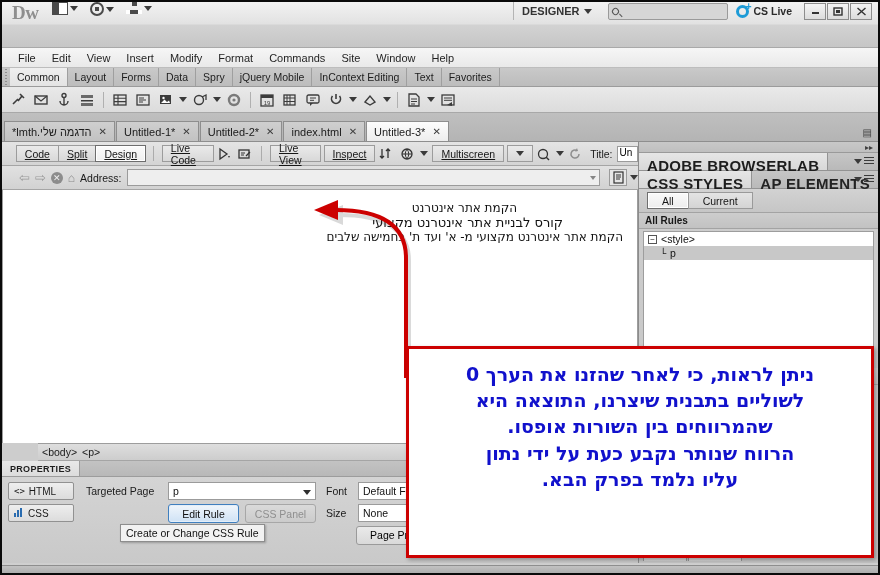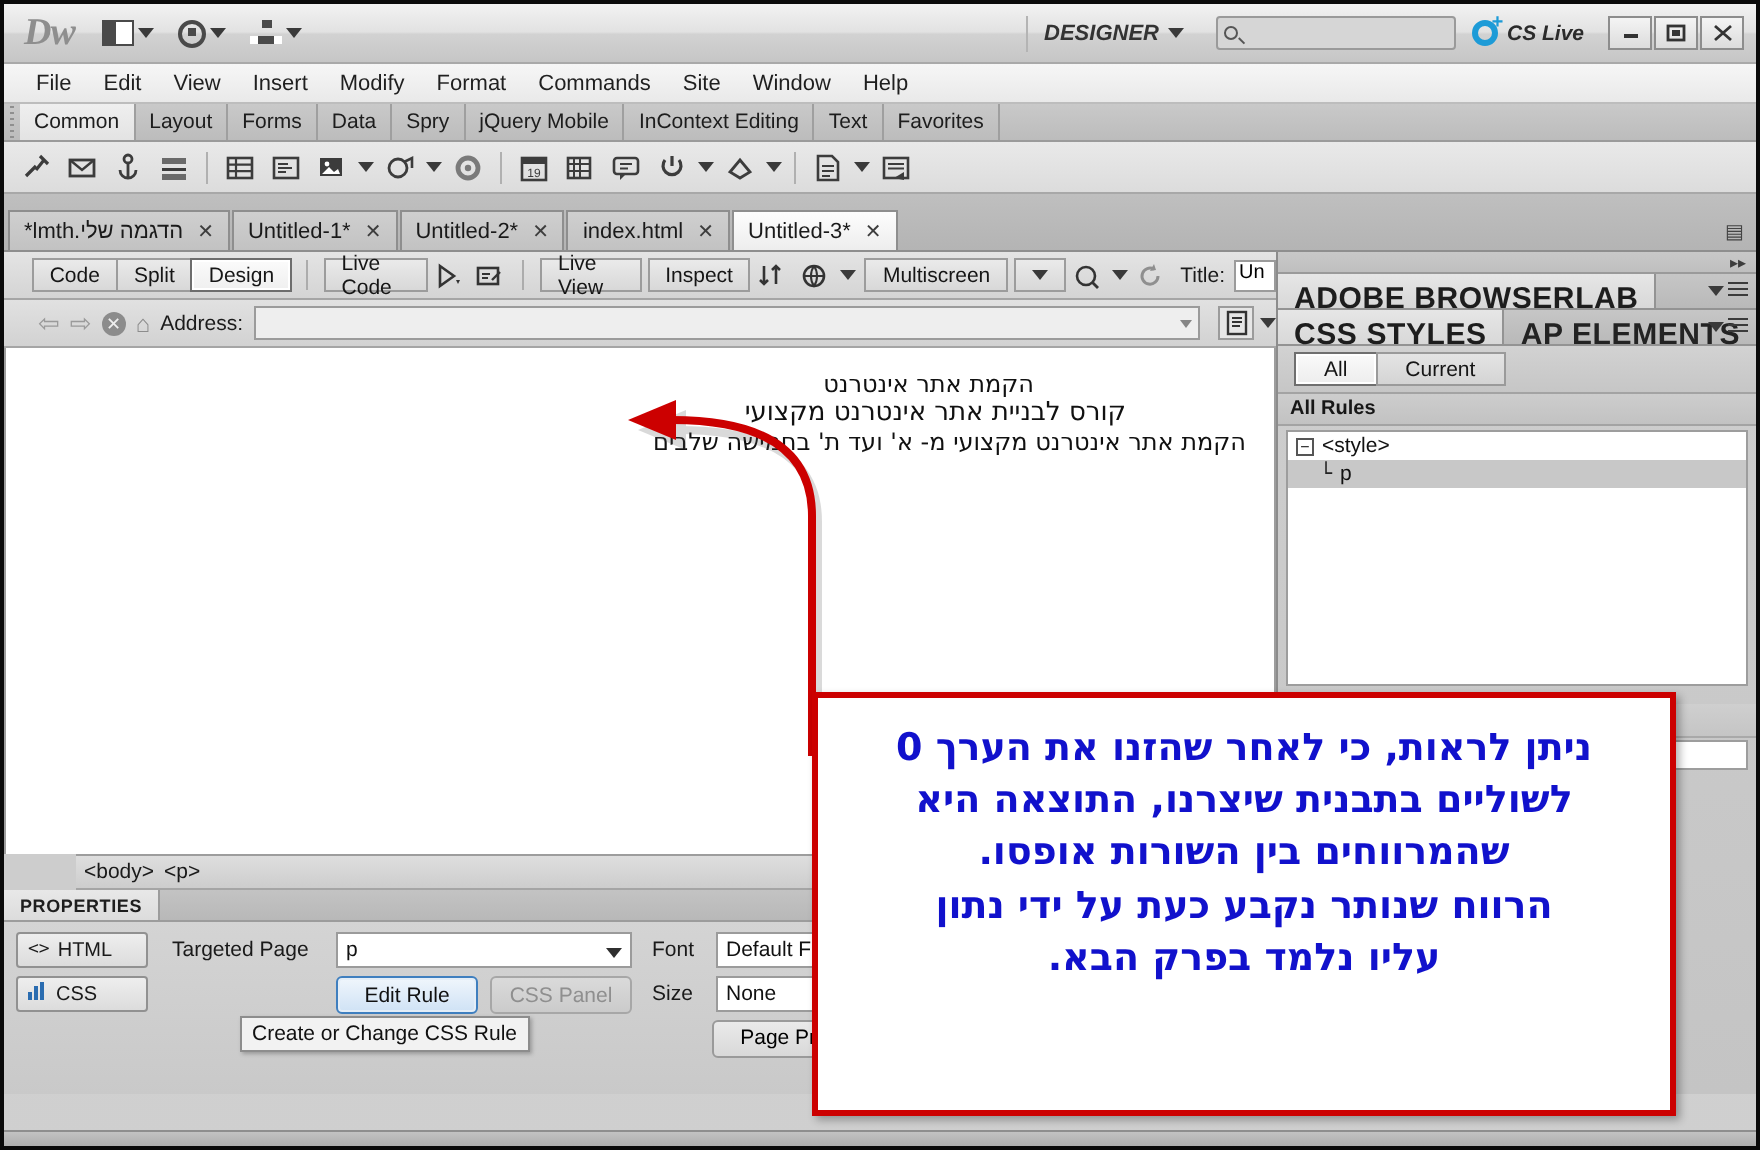--- a/index.html
+++ b/index.html
@@ -14,24 +14,24 @@
     position: relative;
     width: 880px; height: 575px;
     background: linear-gradient(#d8d8d8, #cfcfcf);
     border: 2px solid #0a0a0a;
     overflow: hidden;
   }
 
   
   .titlebar {
     position: relative;
-    height: 30px;
+    height: 46px;
     background: linear-gradient(#f2f2f2 0%, #e2e2e2 48%, #d2d2d2 52%, #c6c6c6 100%);
     border-bottom: 1px solid #a9a9a9;
-    display: flex; align-items: center; font-style: italic;
+    display: flex; align-items: flex-start;
   }
   .dw-logo {
     font-family: "Liberation Serif", serif;
     font-size: 19px; font-weight: bold;
     color: #8e8e8e;
     margin-left: 10px; margin-right: 14px;
     letter-spacing: -0.5px;
   }
   .tb-btn {
     display: flex; align-items: center; gap: 2px;
@@ -243,20 +243,21 @@
   }
   .vgroup { display: flex; }
   .vbtn {
     height: 17px;
     padding: 0 8px;
     font-size: 10.5px; color: #161616;
     background: linear-gradient(#eaeaea, #d8d8d8);
     border: 1px solid #9c9c9c;
     display: flex; align-items: center;
     margin-right: -1px;
+    text-decoration: underline;
   }
   .vbtn.on {
     background: linear-gradient(#fbfbfb, #efefef);
     border-color: #6d6d6d;
     box-shadow: inset 0 0 0 1px #fff;
   }
   .vsep { width: 1px; height: 15px; background: #acacac; margin: 0 4px; }
   .vicon {
     width: 19px; height: 17px;
     display: flex; align-items: center; justify-content: center;
@@ -563,21 +564,21 @@
     position: absolute;
     left: 312px; top: 196px;
     width: 160px; height: 180px;
     pointer-events: none; z-index: 20;
   }
 
   
   .callout {
     position: absolute;
     left: 404px; top: 344px;
-    width: 432px; height: 212px;
+    width: 468px; height: 212px;
     background: #fff;
     border: 3px solid #cc0000;
     z-index: 25;
     direction: rtl;
     text-align: center;
     padding: 12px 14px 0 14px;
     box-shadow: 2px 2px 4px rgba(0,0,0,.3);
   }
   .callout p {
     margin: 0;

